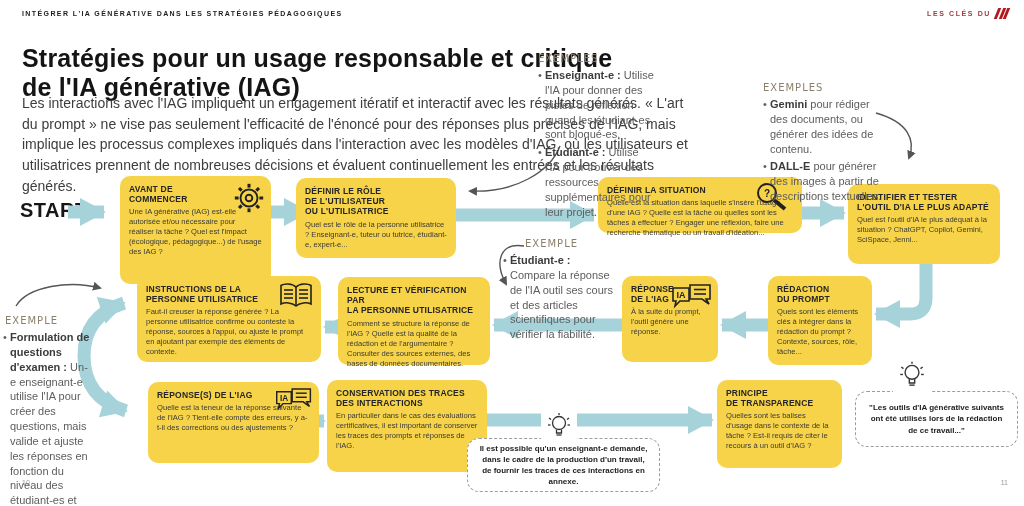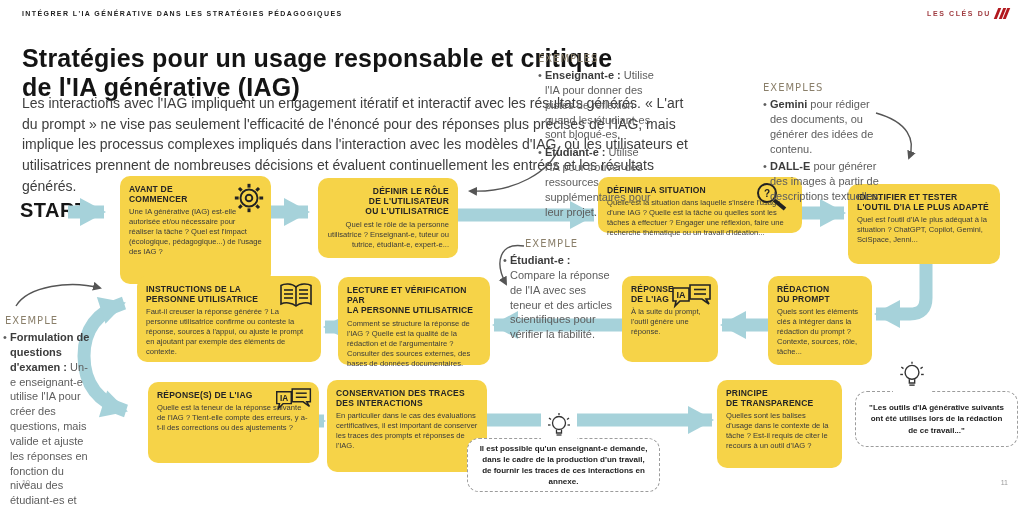--- a/index.html
+++ b/index.html
@@ -24,21 +24,21 @@
 
   .start { left:20px; top:199px; font-size:20px; font-weight:bold; letter-spacing:.5px; color:#161616; }
 
   
   .fbox { background:#F6D348; border-radius:10px; padding:8px 9px; z-index:2; }
   .fbox .bt { font-weight:bold; font-size:8.5px; line-height:1.2; color:#252525; white-space:pre-line; letter-spacing:.2px; margin-bottom:3px; }
   .fbox .bb { font-size:7.6px; line-height:1.32; color:#3a3a3a; }
   .fbox .corner-ic { position:absolute; }
 
   .b1  { left:120px; top:176px; width:151px; height:108px; } .b1 .bt { padding-right:36px; }
-  .b2  { left:318px; top:178px; width:140px; height:80px;text-align:right; }
+  .b2  { left:296px; top:178px; width:160px; height:80px; }
   .b3  { left:598px; top:177px; width:204px; height:56px; } .b3 .bt { padding-right:44px; }
   .b4  { left:848px; top:184px; width:152px; height:80px; }
   .b5  { left:137px; top:276px; width:184px; height:86px; } .b5 .bt { padding-right:40px; }
   .b6  { left:338px; top:277px; width:152px; height:88px; }
   .b7  { left:622px; top:276px; width:96px;  height:86px; } .b7 .bt { padding-right:14px; }
   .b8  { left:768px; top:276px; width:104px; height:89px; }
   .b9  { left:148px; top:382px; width:171px; height:81px; } .b9 .bt { padding-right:42px; }
   .b10 { left:327px; top:380px; width:160px; height:92px; }
   .b11 { left:717px; top:380px; width:125px; height:88px; }
 
@@ -248,21 +248,21 @@
   <div class="ex-h">EXEMPLES</div>
   <ul>
     <li><b>Gemini</b> <span>pour rédiger des documents, ou générer des idées de contenu.</span></li>
     <li><b>DALL-E</b> <span>pour générer des images à partir de descriptions textuelles.</span></li>
   </ul>
 </div>
 
 <div class="abs ex exC">
   <div class="ex-h">EXEMPLE</div>
   <ul>
-    <li><b>Étudiant-e :</b> <span>Compare la réponse de l'IA avec ses teneur et des articles scientifiques pour vérifier la fiabilité.</span></li>
+    <li><b>Étudiant-e :</b> <span>Compare la réponse de l'IA outil ses cours et des articles scientifiques pour vérifier la fiabilité.</span></li>
   </ul>
 </div>
 
 <div class="abs ex exD">
   <div class="ex-h">EXEMPLE</div>
   <ul>
     <li><b>Formulation de questions d'examen :</b> <span>Un-e enseignant-e utilise l'IA pour créer des questions, mais valide et ajuste les réponses en fonction du niveau des étudiant-es et des thèmes.</span></li>
   </ul>
 </div>
 

